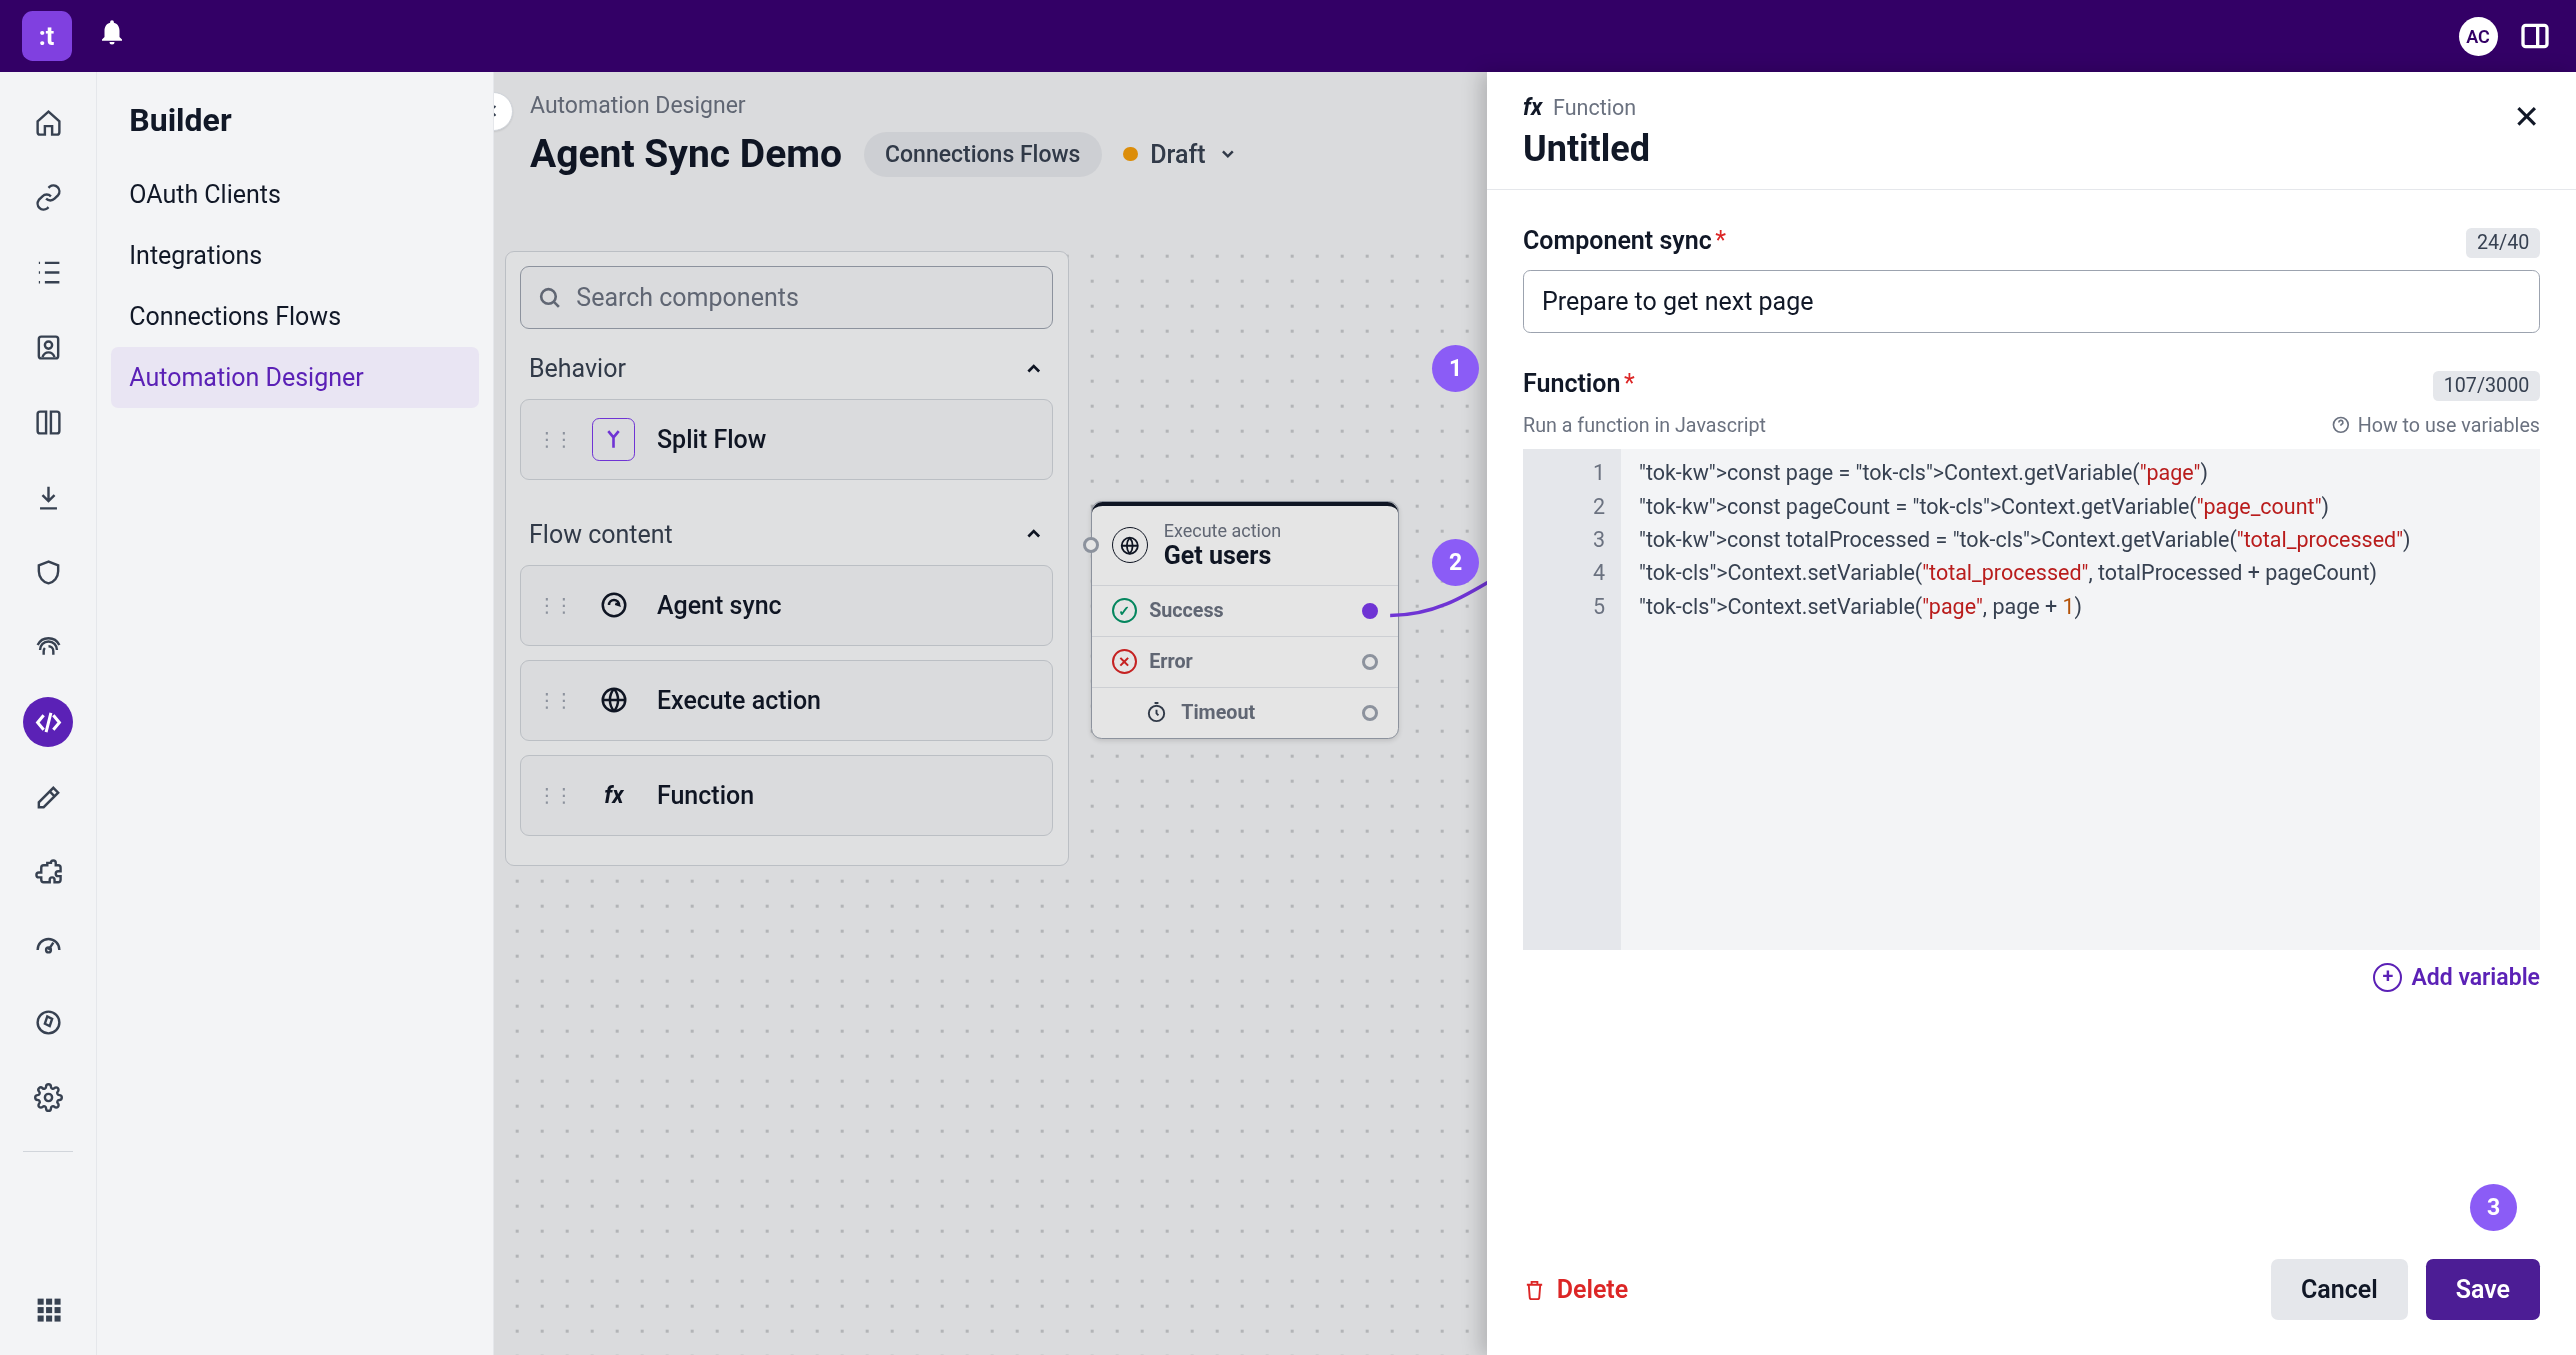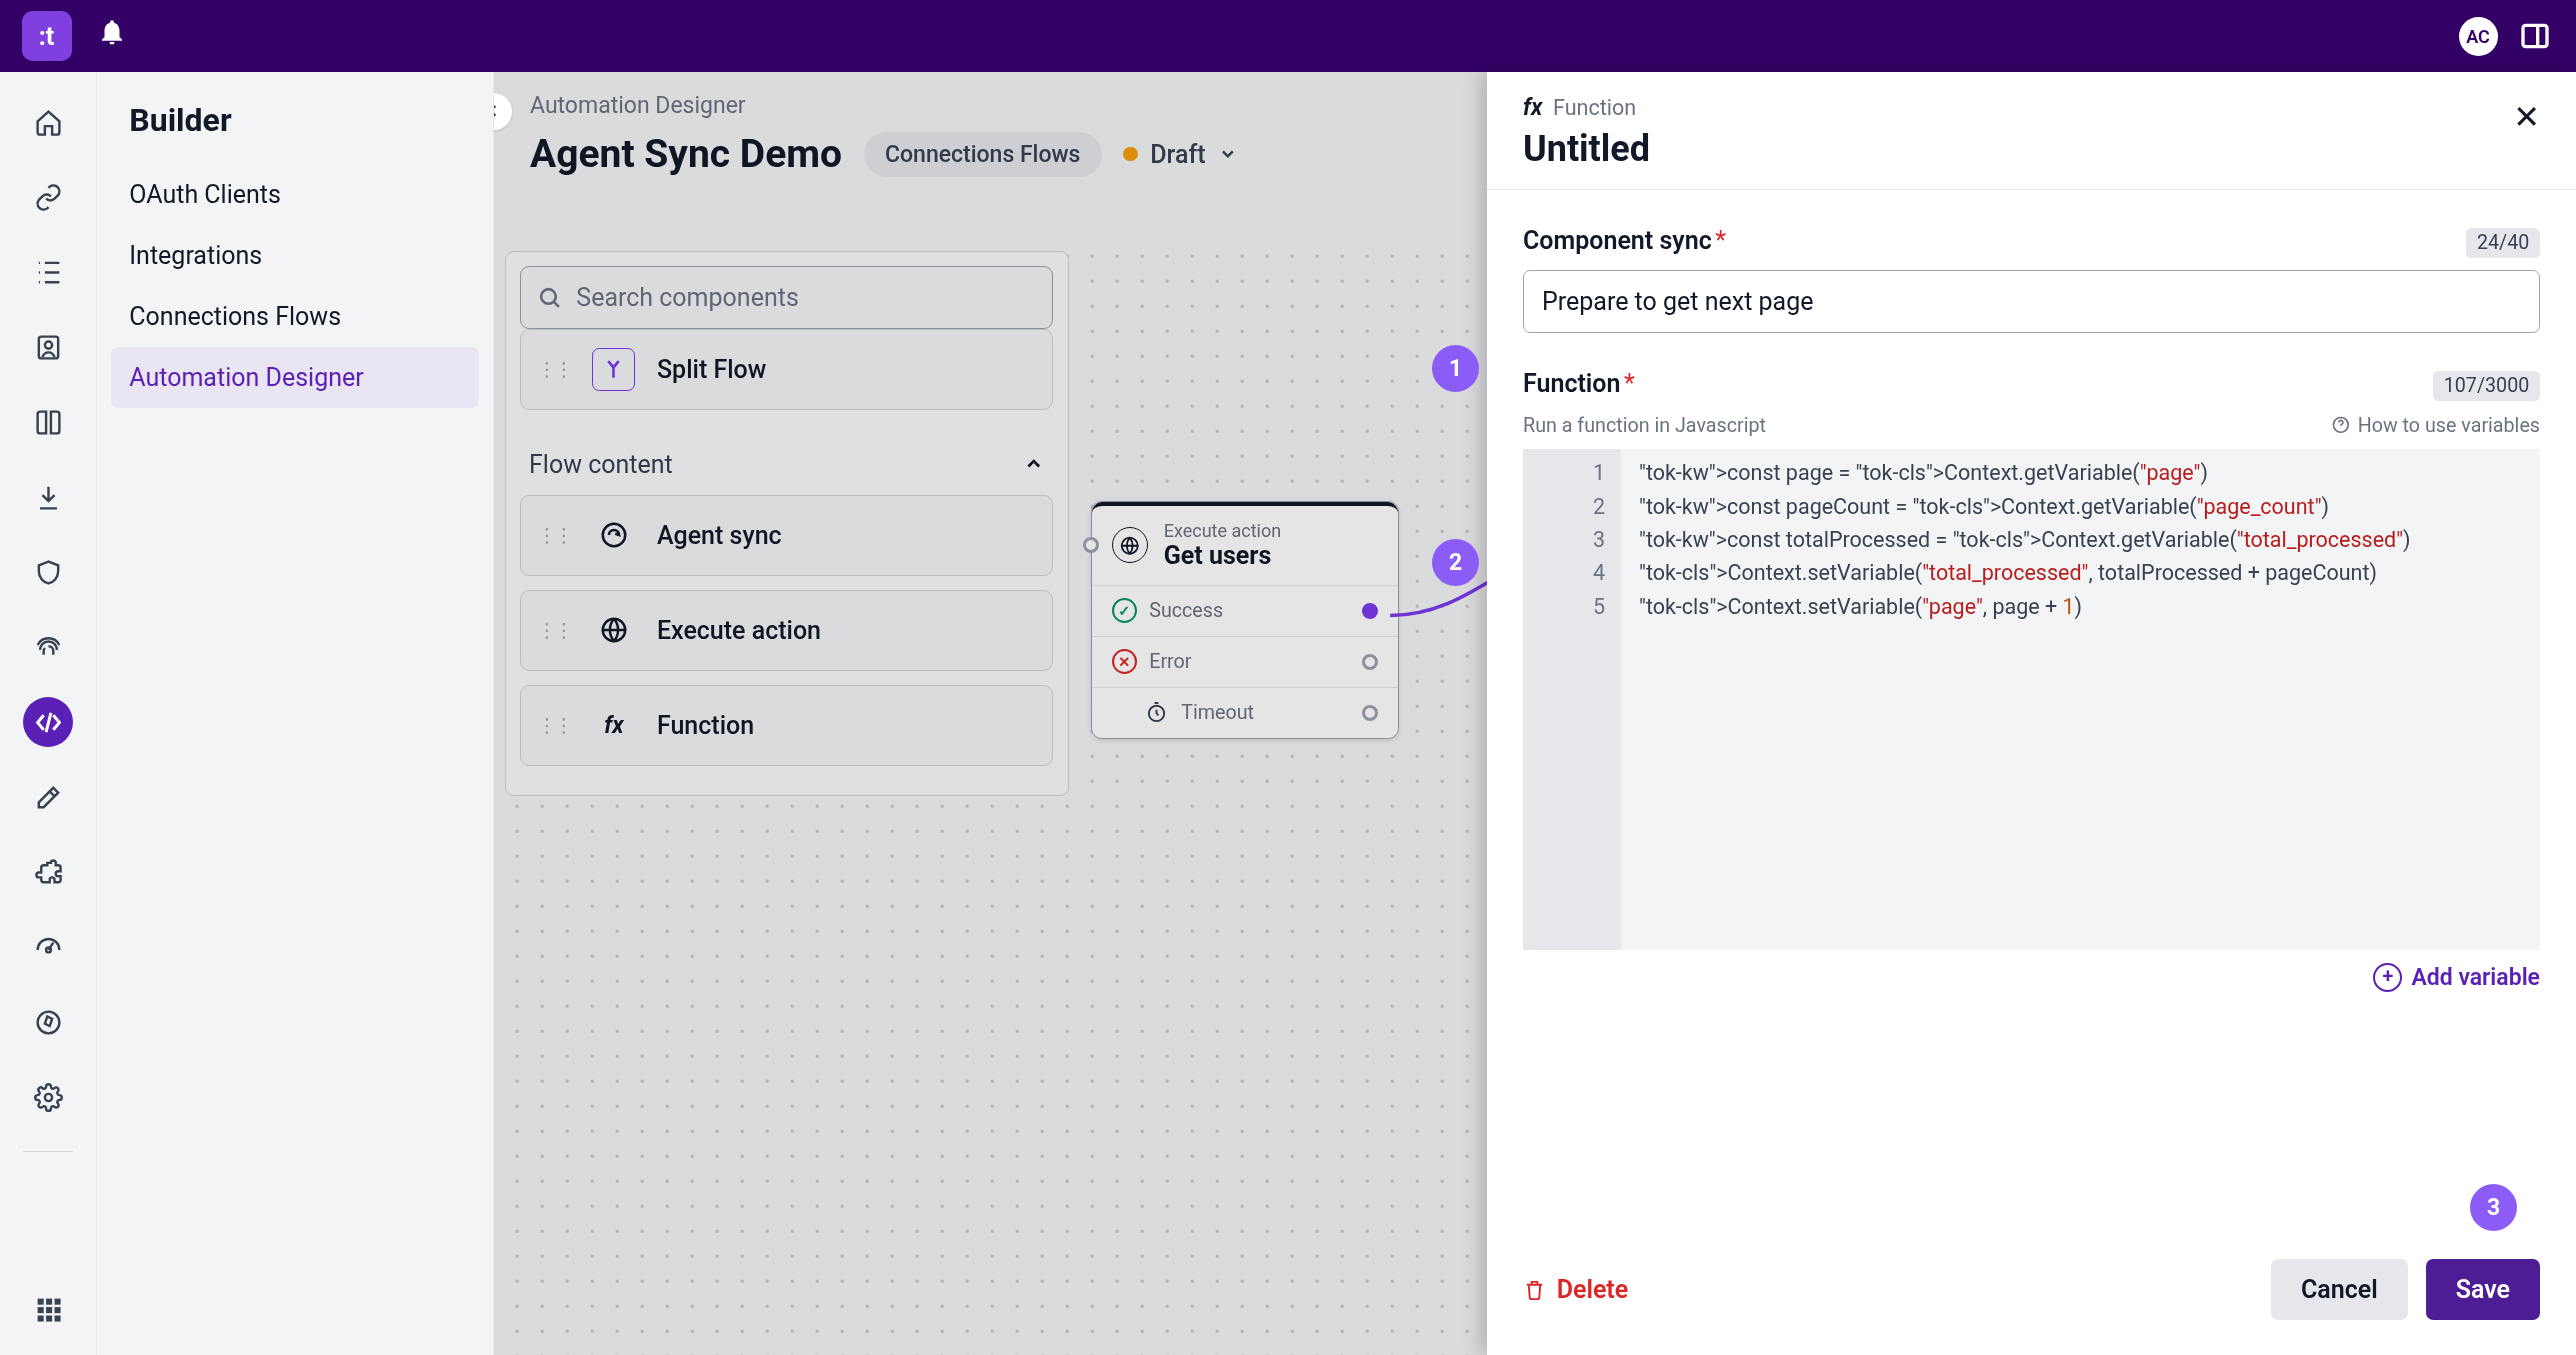--- a/index.html
+++ b/index.html
@@ -49,21 +49,21 @@
 .node-header-texts { display:flex; flex-direction:column;}
 .node-header-small { font-size:18px; color:#6B7280;}
 .node-header-title { font-size:25px; font-weight:700; color:#111827;}
 .node-row { display:flex; align-items:center; justify-content:space-between; padding:12.5px 19.7px; border-bottom:0.9px solid #E5E7EB;}
 .node-row:last-child { border-bottom:none;margin-left:32px;}
 .node-row-left { display:flex; align-items:center; gap:12.5px;}
 .status-icon { width:25px; height:25px; border-radius:50%; border:2.7px solid; display:flex; align-items:center; justify-content:center; font-size:14.3px; font-weight:700;}
 .status-success { border-color:#059669; color:#059669;}
 .status-error { border-color:#DC2626; color:#DC2626;}
 .status-timeout { border:none; color:#374151;}
-.node-row-label { font-size:19.7px; color:#6B7280;}
+.node-row-label { font-size:19.7px; color:#6B7280;font-weight:bold;}
 .node-port { width:16px; height:16px; border-radius:50%; border:3.6px solid #9CA3AF; background:#fff;}
 .node-port.connected { border-color:#7C3AED; background:#7C3AED;}
 .side-panel { position:absolute; top:0; right:0; width:1089px; height:100%; background:#fff; box-shadow:-7.2px 0 18px rgba(0,0,0,.18); display:flex; flex-direction:column;}
 .panel-header { padding:21.5px 36px 19.7px 36px; border-bottom:0.9px solid #E5E7EB; display:flex; justify-content:space-between; align-items:flex-start;}
 .panel-header-left { display:flex; flex-direction:column; gap:7.2px;}
 .panel-type-row { display:flex; align-items:center; gap:10.7px; color:#6B7280; font-size:21.5px;}
 .panel-title { font-size:36px; font-weight:700; color:#111827;}
 .close-x { font-size:32px; color:#111827; cursor:pointer; line-height:1; padding-top:7.2px;}
 .panel-body { padding:36px; display:flex; flex-direction:column; gap:36px; flex:1; overflow:auto;}
 .field-block { display:flex; flex-direction:column; gap:12.5px;}
@@ -246,20 +246,26 @@
 
       <div class="component-panel">
         <div class="search-box">
           <svg width="25" height="25" viewBox="0 0 24 24" fill="none" stroke="#6B7280" stroke-width="2.5">
               <circle cx="11" cy="11" r="7"></circle>
               <path d="M21 21l-5-5"></path>
             </svg>
           <span>Search components</span>
         </div>
 
+        <div class="section-header">
+          <span>Behavior</span>
+          <svg width="21.5" height="21.5" viewBox="0 0 24 24" fill="none" stroke="#111827" stroke-width="3">
+              <path d="M6 15l6-6 6 6"></path>
+            </svg>
+        </div>
         <div class="comp-card">
           <span class="drag-handle">⋮⋮</span>
           <span class="icon-chip purple-border">
               <svg width="25" height="25" viewBox="0 0 24 24" fill="none" stroke="#7C3AED" stroke-width="2.5">
                 <path d="M7 4l5 6 5-6M12 10v10"></path>
               </svg>
             </span>
           <span class="comp-label">Split Flow</span>
         </div>
 

